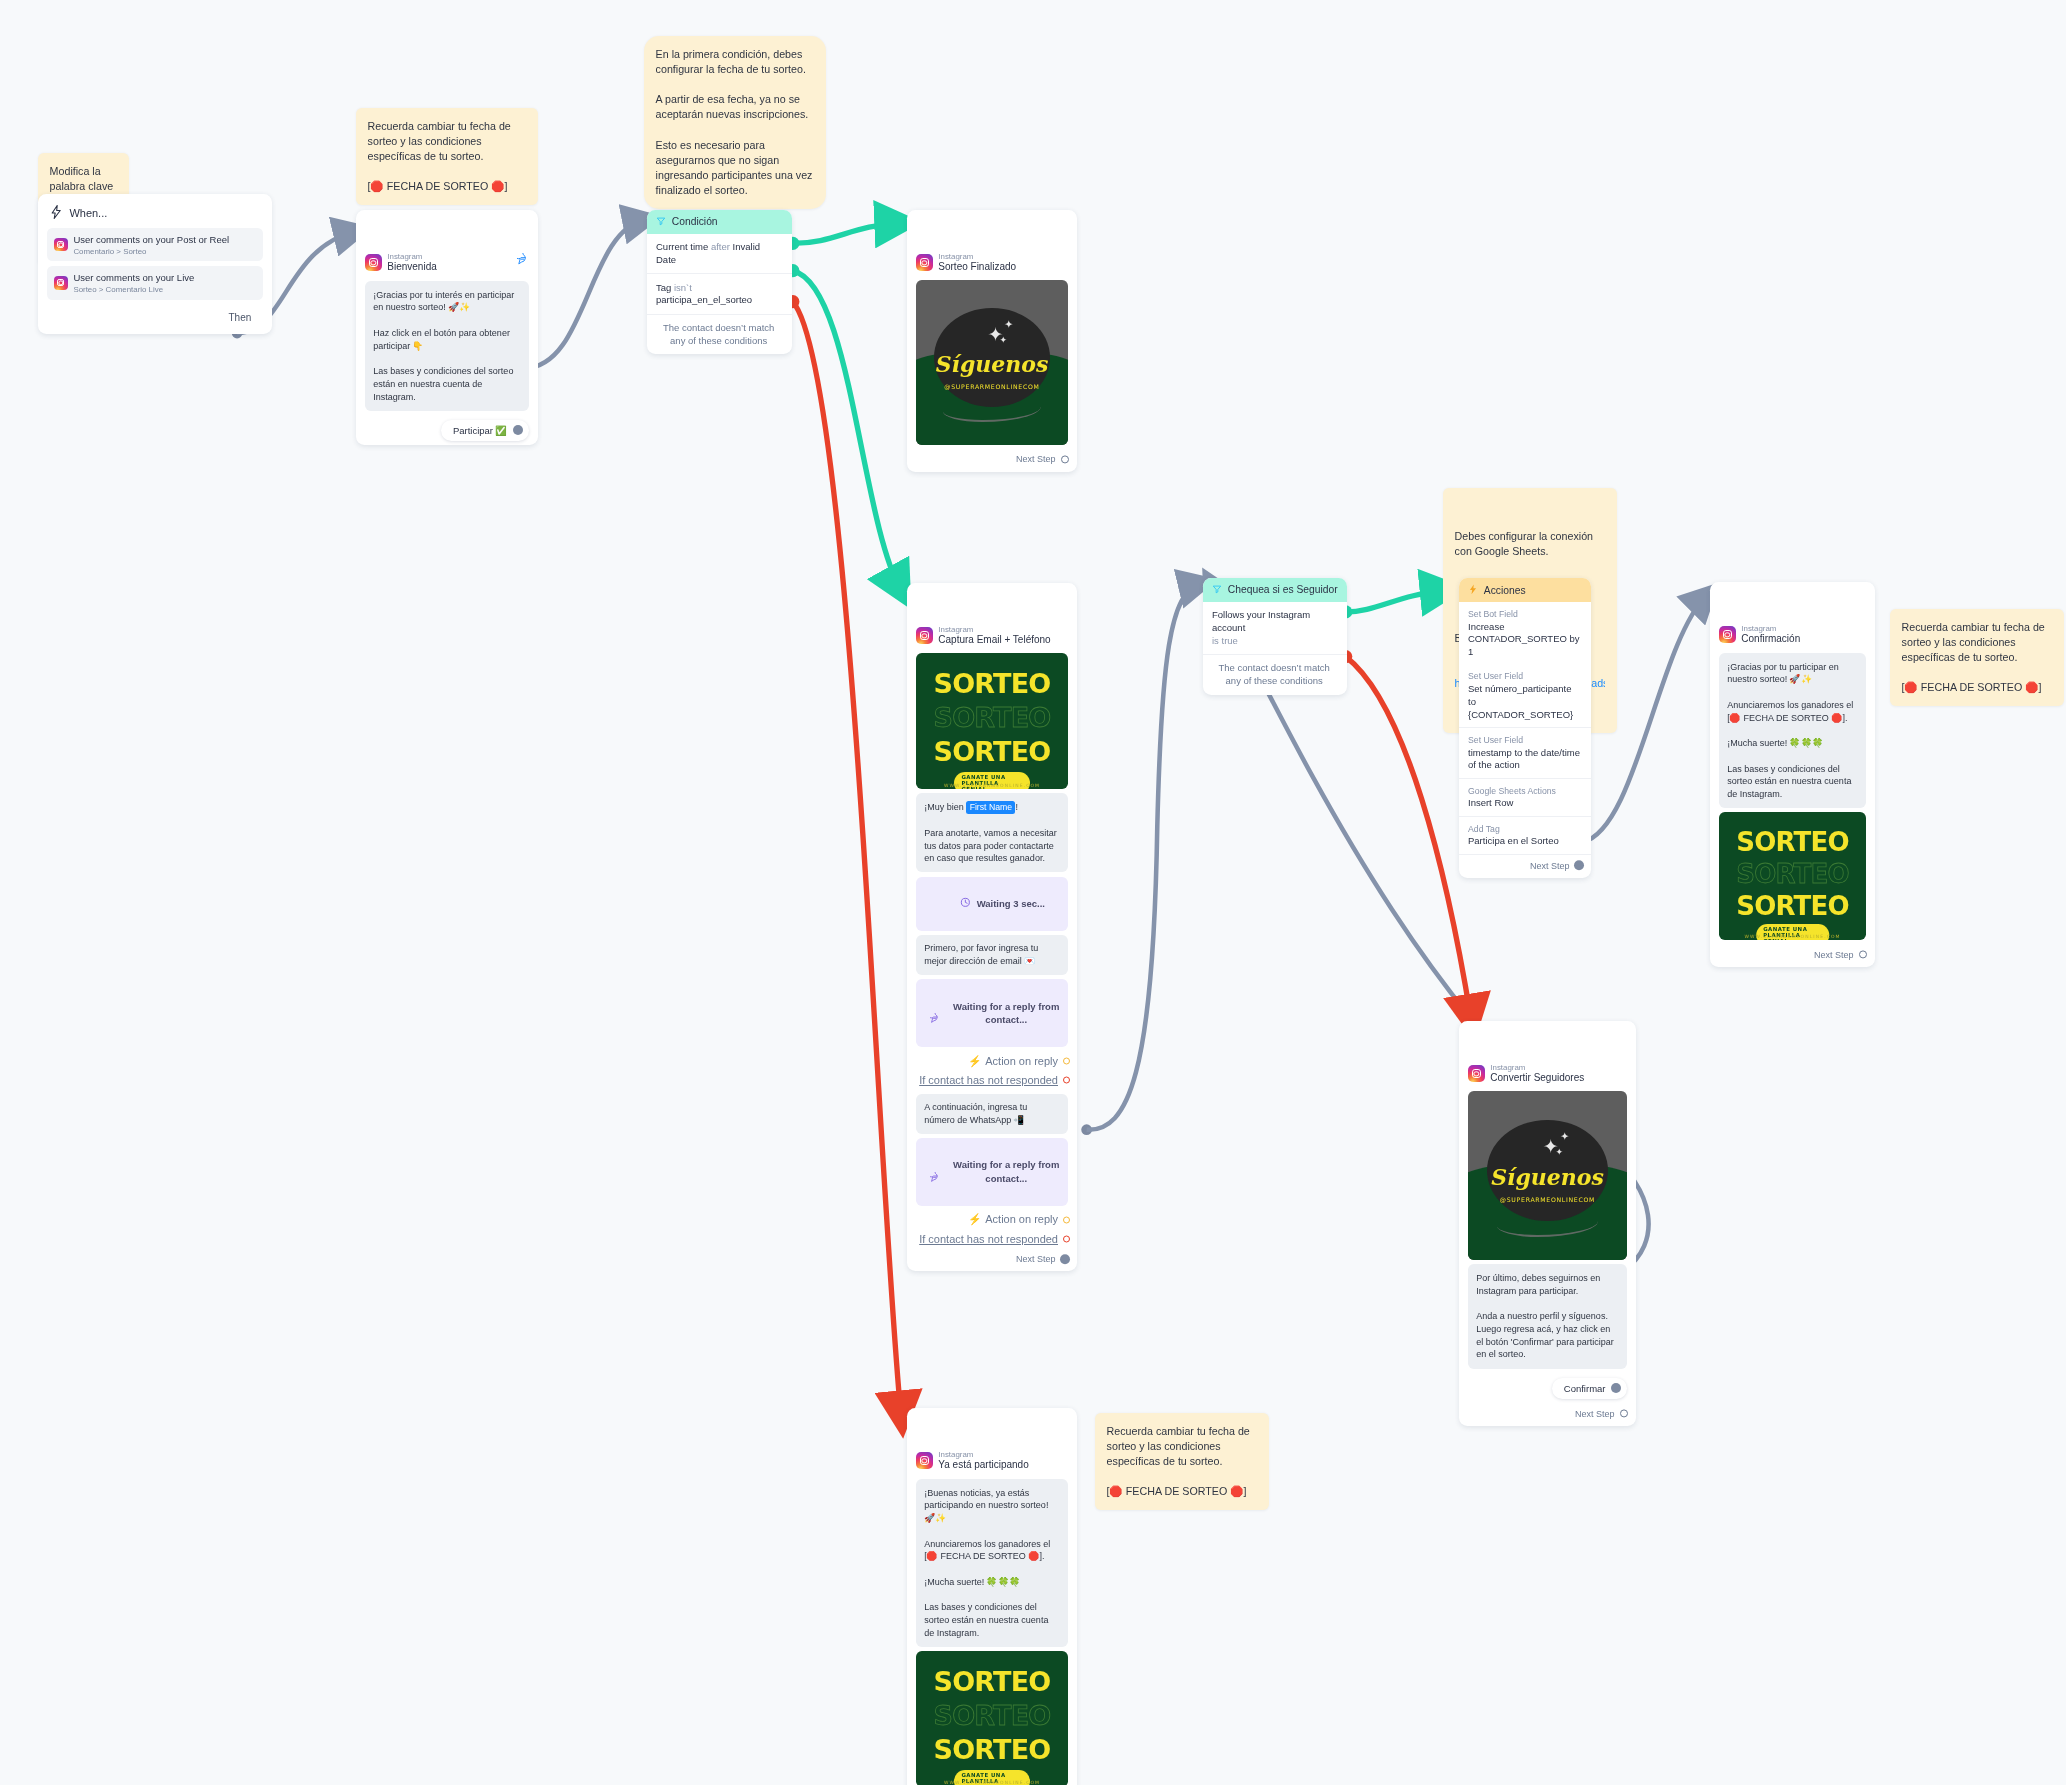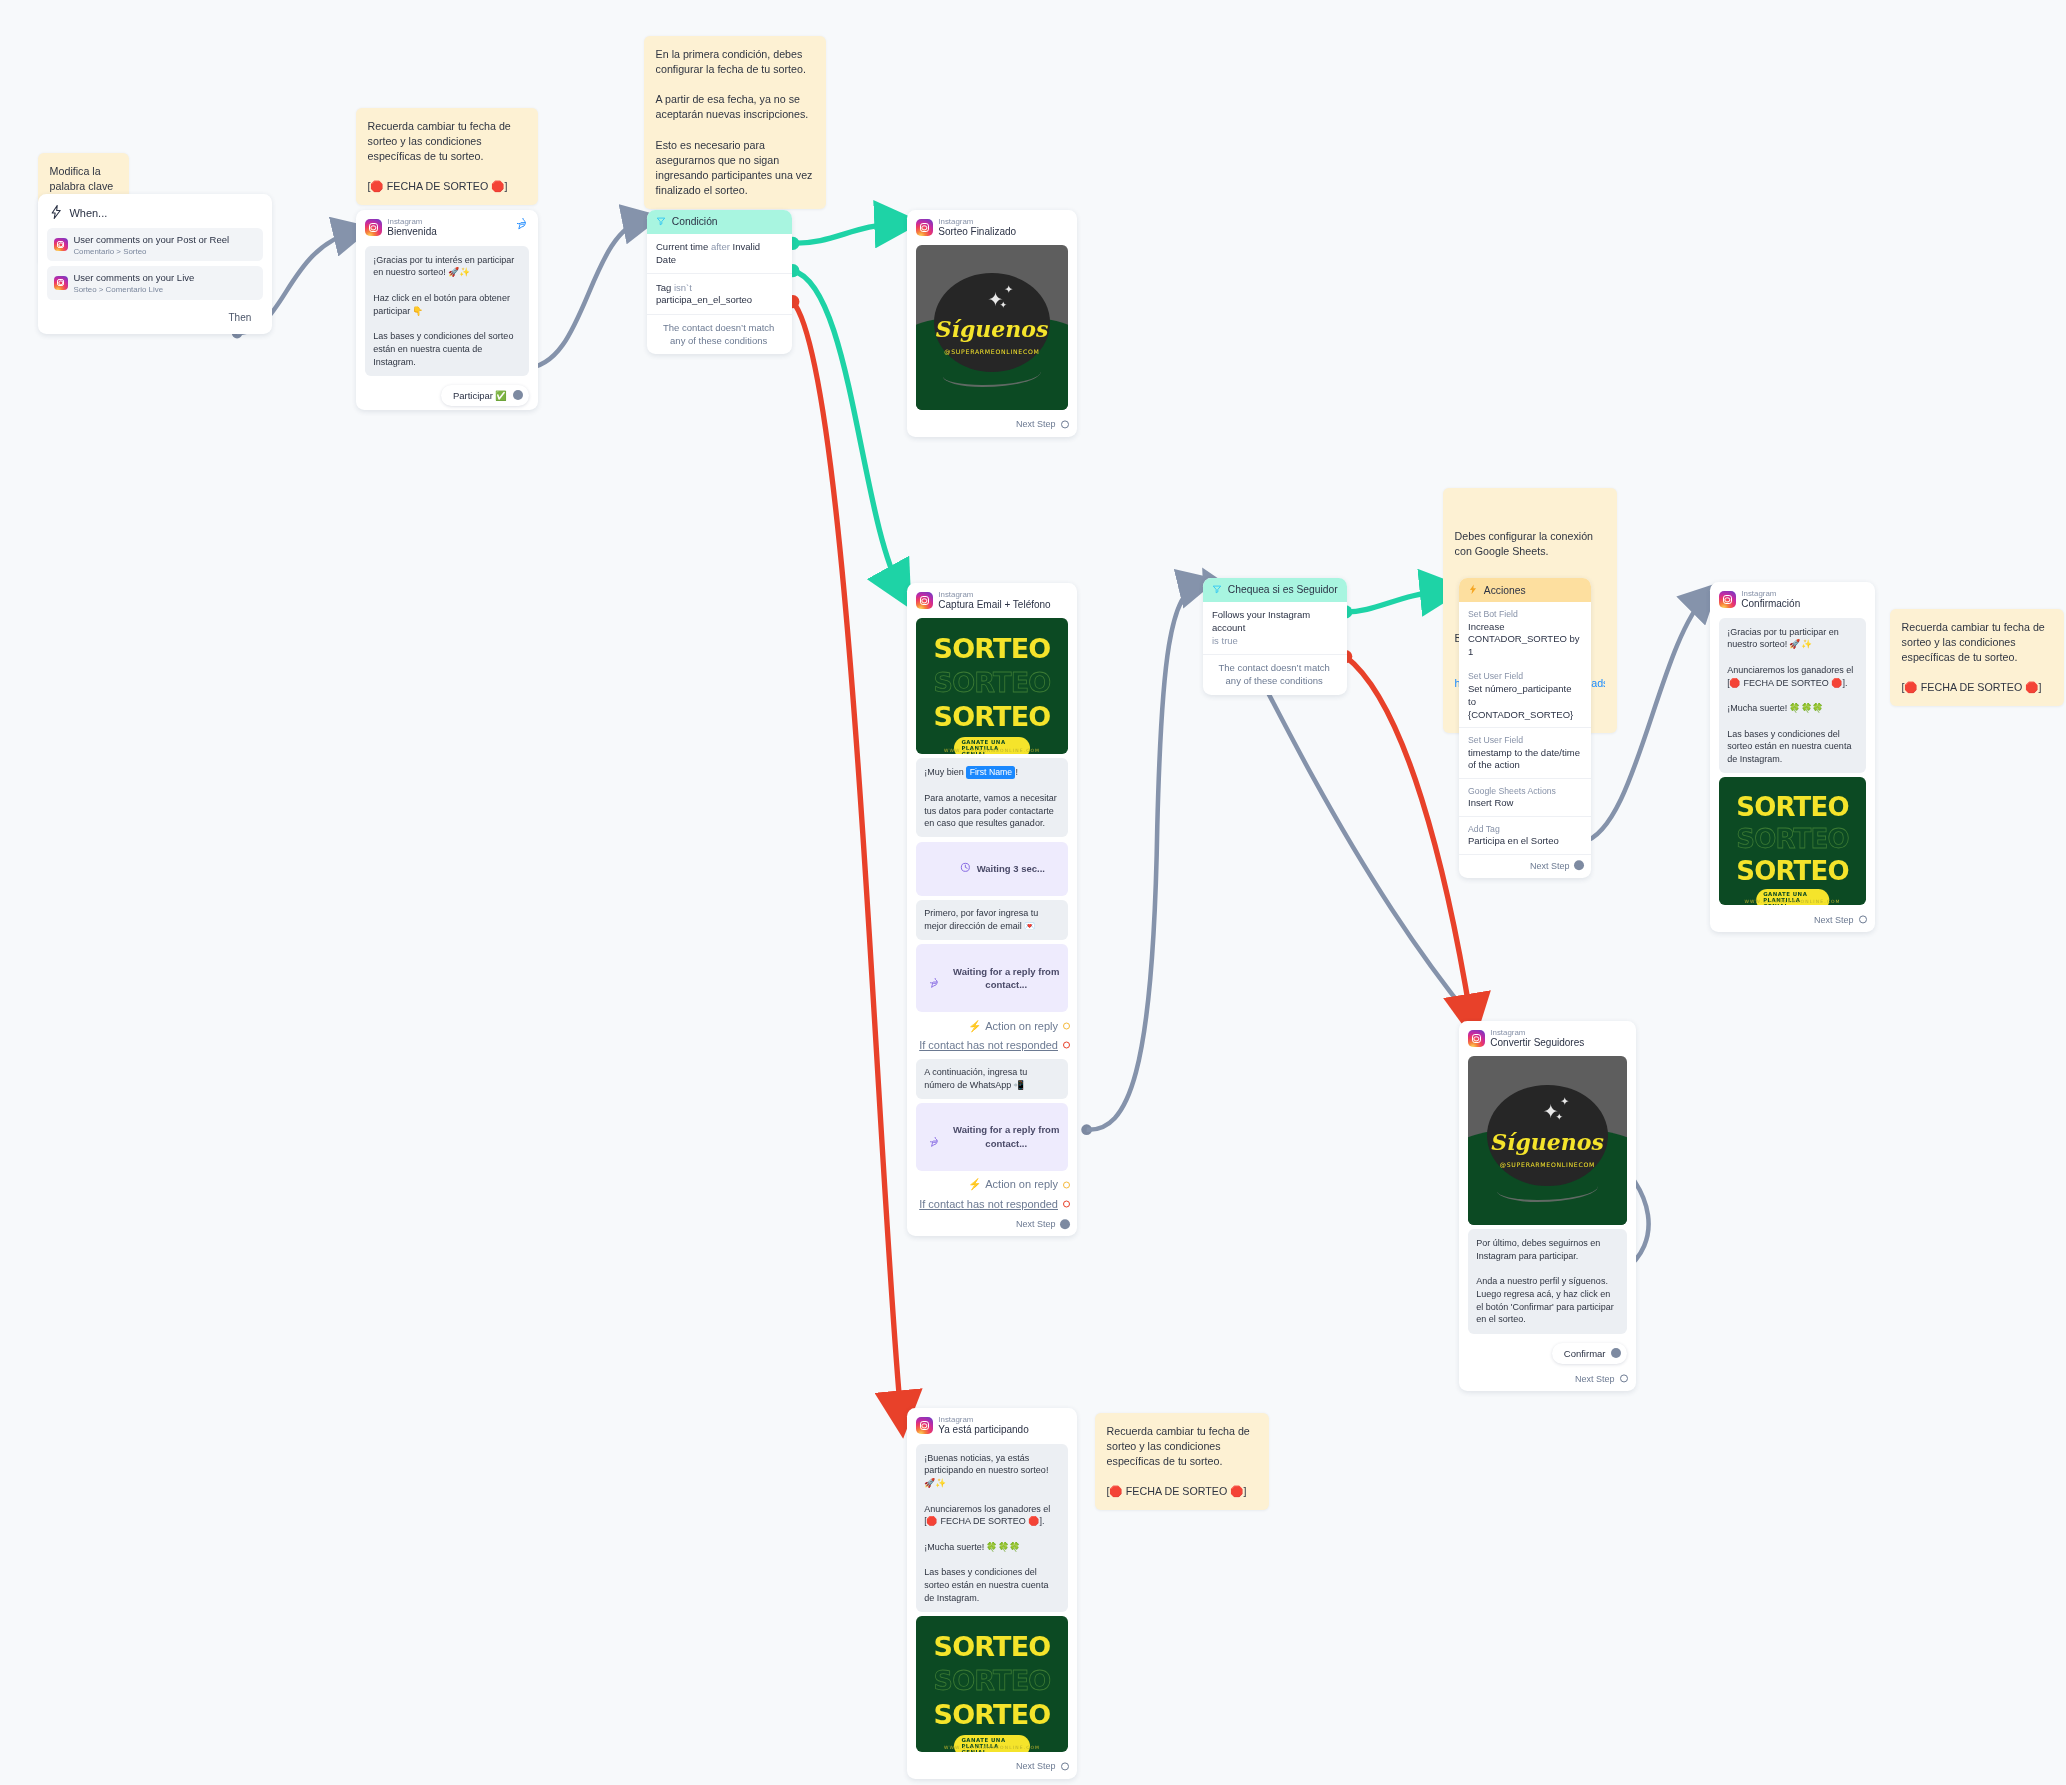--- a/index.html
+++ b/index.html
@@ -35,20 +35,21 @@
     border-radius: 8.3px;
     box-shadow: 0 1.7px 5.8px rgba(30,45,80,.10);
     overflow: hidden;
   }
   .node-head {
     display: flex;
     align-items: center;
     gap: 5.8px;
     padding: 7.4px 9px 4.1px 9px;
     position: relative;
+    margin-top: 35px;
   }
   .ig-badge {
     width: 16.5px; height: 16.5px; border-radius: 5px; flex: 0 0 auto;
     background: radial-gradient(circle at 28% 100%, #fdd85d 0%, #f6803a 22%, #ee3b62 45%, #c32aa3 66%, #7a39c0 90%);
     display: flex; align-items: center; justify-content: center;
   }
   .ig-badge .sq { width: 9px; height: 9px; border: 1.2px solid #fff; border-radius: 2.9px; position: relative; }
   .ig-badge .sq::after { content:""; position:absolute; left:50%; top:50%; transform:translate(-50%,-50%); width:3.3px; height:3.3px; border:1px solid #fff; border-radius:50%; }
   .head-text { display: flex; flex-direction: column; line-height: 1.15; }
   .head-kicker { font-size: 7.9px; color: #8792a8; }
@@ -254,21 +255,21 @@
     <circle cx="3829" cy="2038" r="13" fill="#7d8aa1"></circle>
     <path d="M3829,2038 C3960,2010 4010,1560 4130,1440" stroke="#8593ab" stroke-width="11" fill="none" marker-end="url(#arrGray)"></path>
   </svg>
 
   <div class="note" style="left:38px; top:153px; width:91px;">Modifica la palabra clave para disparar tu automatización acá 👇</div>
 
   <div class="note" style="left:356px; top:108px; width:182px;">Recuerda cambiar tu fecha de sorteo y las condiciones específicas de tu sorteo.
 
 [🛑 FECHA DE SORTEO 🛑]</div>
 
-  <div class="note" style="left:644px; top:36px; width:182px;">En la primera condición, debes configurar la fecha de tu sorteo.
+  <div class="note" style="left:644px; top:36px; width:182px;border-radius:15px;">En la primera condición, debes configurar la fecha de tu sorteo.
 
 A partir de esa fecha, ya no se aceptarán nuevas inscripciones.
 
 Esto es necesario para asegurarnos que no sigan ingresando participantes una vez finalizado el sorteo.</div>
 
   <div class="note" style="left:1443px; top:488px; width:174px;">
     <div>Debes configurar la conexión con Google Sheets.</div>
     <div style="height:10.7px"></div>
     <div>Baja la plantilla acá:</div>
     <div class="lnk" style="white-space:nowrap; overflow:hidden;">https://docs.google.com/spreadshe</div>

